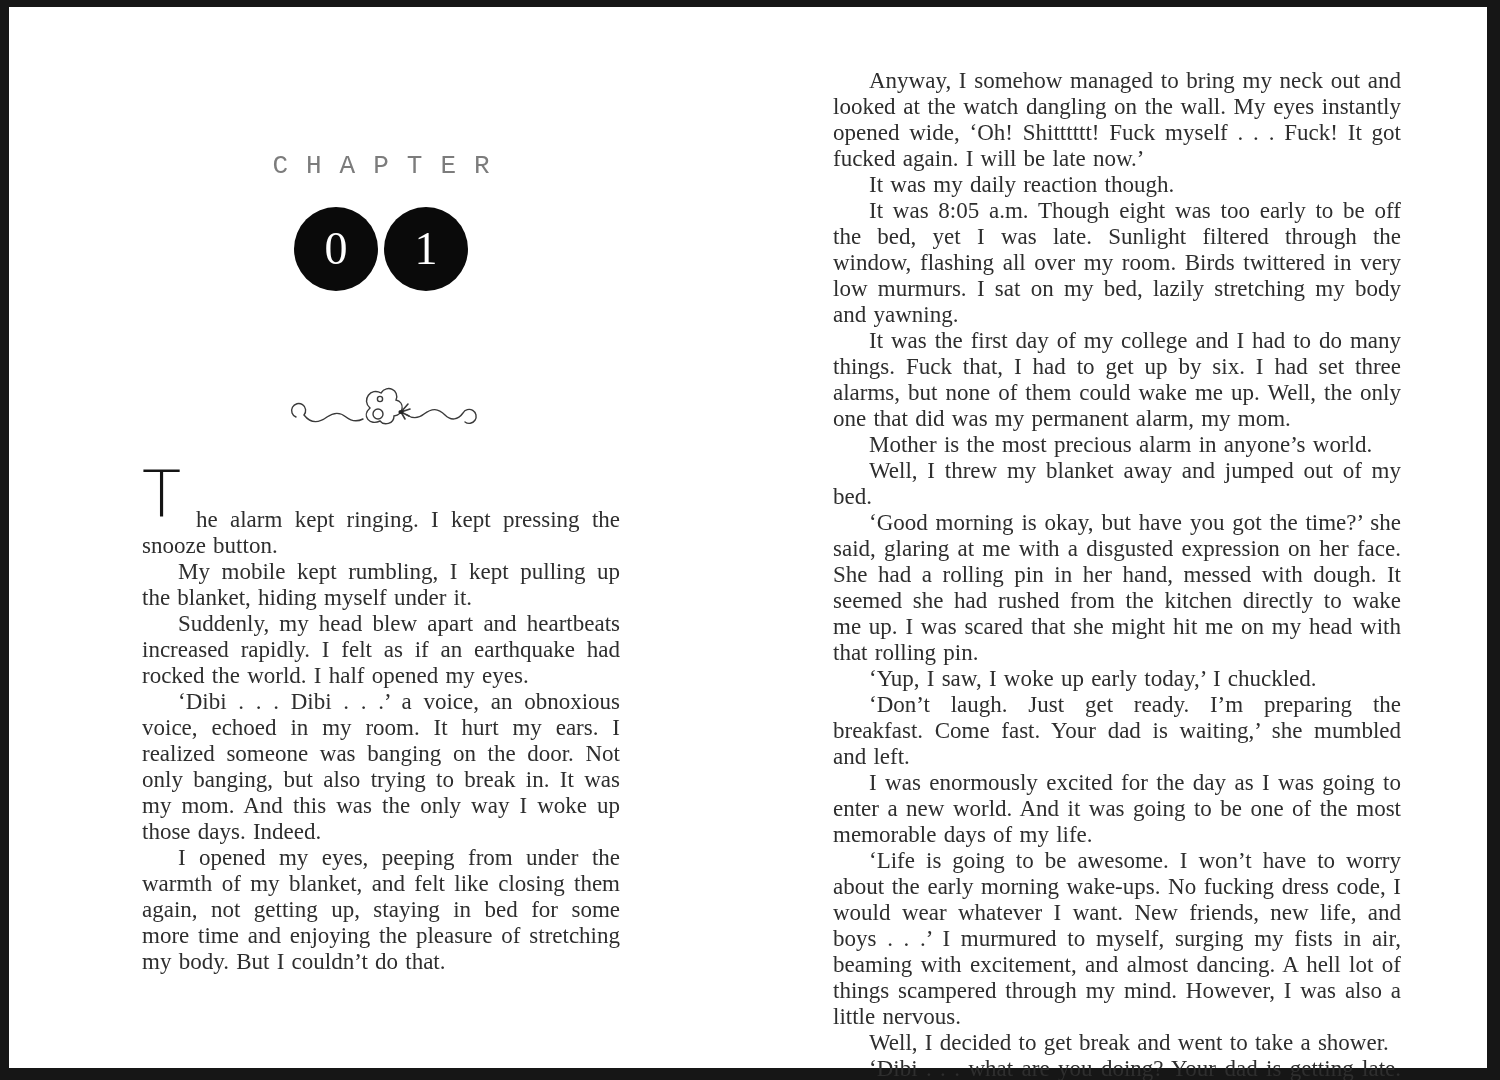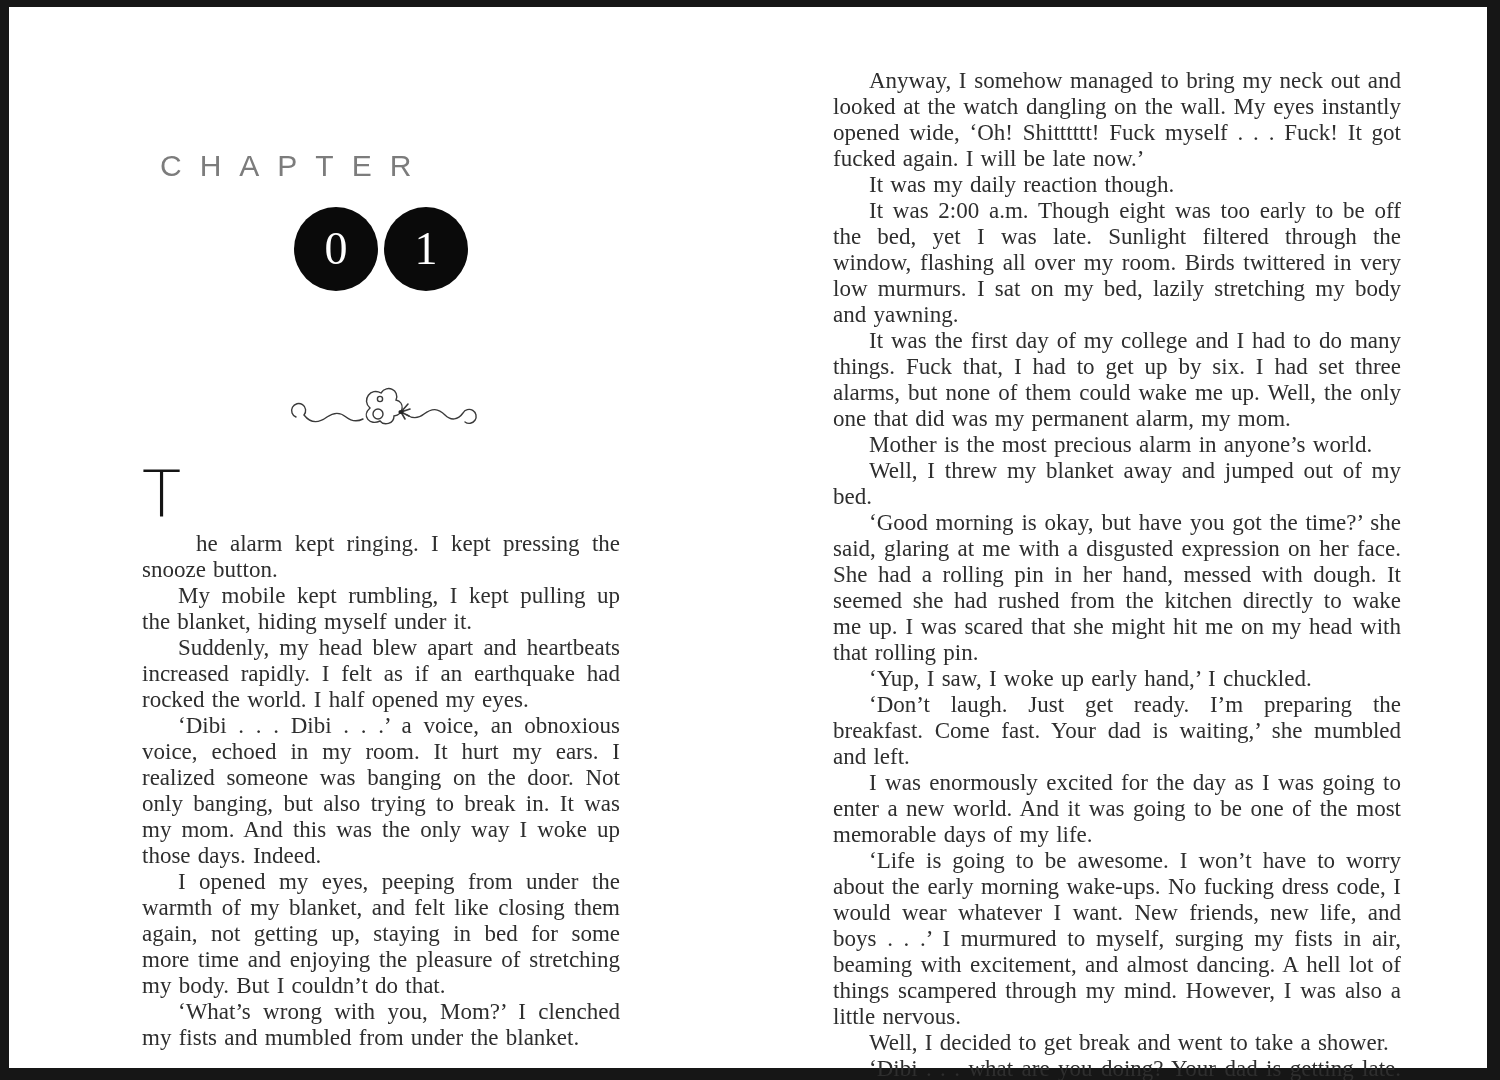--- a/index.html
+++ b/index.html
@@ -19,24 +19,24 @@
     position: absolute;
     left: 133px; top: 0; width: 478px; height: 100%;
   }
   .right-col {
     position: absolute;
     left: 824px; top: 61px; width: 568px;
   }
   .chapter-label {
     position: absolute;
     top: 142px; left: 0; width: 100%;
-    text-align: left;
-    font-family: Liberation Sans, sans-serif;
+    text-align: center;
+    font-family: Liberation Mono, monospace;
     font-weight: 200;
-    font-size: 30px;
+    font-size: 26px;
     letter-spacing: 18px;
     padding-left: 18px;
     box-sizing: border-box;
     color: #7c7c7c;
     line-height: 34px;
   }
   .chapter-circles {
     position: absolute;
     top: 200px; left: 50%;
     transform: translateX(-50%);
@@ -63,21 +63,21 @@
   }
   .para {
     margin: 0;
     font-size: 23px;
     line-height: 26px;
     color: #2e2e2e;
     text-align: justify;
     word-spacing: 1.5px;
   }
   .para.indent { text-indent: 36px; }
-  .para.first-para { text-indent: 54px; margin-top: 24px; }
+  .para.first-para { text-indent: 54px; }
   .drop-cap {
     position: absolute;
     top: 455px; left: 0;
     font-family: "DejaVu Sans", "Liberation Sans", sans-serif;
     font-weight: 200;
     font-size: 64px;
     line-height: 64px;
     color: #141414;
   }
   svg.flourish { display: block; }
@@ -119,33 +119,32 @@
     </div>
 
     <span class="drop-cap">T</span>
 
     <div class="left-text">
       <p class="para first-para">he alarm kept ringing. I kept pressing the snooze button.</p>
       <p class="para indent">My mobile kept rumbling, I kept pulling up the blanket, hiding myself under it.</p>
       <p class="para indent">Suddenly, my head blew apart and heartbeats increased rapidly. I felt as if an earthquake had rocked the world. I half opened my eyes.</p>
       <p class="para indent">‘Dibi . . . Dibi . . .’ a voice, an obnoxious voice, echoed in my room. It hurt my ears. I realized someone was banging on the door. Not only banging, but also trying to break in. It was my mom. And this was the only way I woke up those days. Indeed.</p>
       <p class="para indent">I opened my eyes, peeping from under the warmth of my blanket, and felt like closing them again, not getting up, staying in bed for some more time and enjoying the pleasure of stretching my body. But I couldn’t do that.</p>
-      <p class="para indent">‘What’s wrong with you, Mom?’ I clenched my fists and mumbled from under the blanket.</p>
     </div>
   </div>
 
   <div class="right-col">
     <p class="para indent">Anyway, I somehow managed to bring my neck out and looked at the watch dangling on the wall. My eyes instantly opened wide, ‘Oh! Shitttttt! Fuck myself . . . Fuck! It got fucked again. I will be late now.’</p>
     <p class="para indent">It was my daily reaction though.</p>
-    <p class="para indent">It was 2:00 a.m. Though eight was too early to be off the bed, yet I was late. Sunlight filtered through the window, flashing all over my room. Birds twittered in very low murmurs. I sat on my bed, lazily stretching my body and yawning.</p>
+    <p class="para indent">It was 8:05 a.m. Though eight was too early to be off the bed, yet I was late. Sunlight filtered through the window, flashing all over my room. Birds twittered in very low murmurs. I sat on my bed, lazily stretching my body and yawning.</p>
     <p class="para indent">It was the first day of my college and I had to do many things. Fuck that, I had to get up by six. I had set three alarms, but none of them could wake me up. Well, the only one that did was my permanent alarm, my mom.</p>
     <p class="para indent">Mother is the most precious alarm in anyone’s world.</p>
     <p class="para indent">Well, I threw my blanket away and jumped out of my bed.</p>
     <p class="para indent">‘Good morning is okay, but have you got the time?’ she said, glaring at me with a disgusted expression on her face. She had a rolling pin in her hand, messed with dough. It seemed she had rushed from the kitchen directly to wake me up. I was scared that she might hit me on my head with that rolling pin.</p>
-    <p class="para indent">‘Yup, I saw, I woke up early hand,’ I chuckled.</p>
+    <p class="para indent">‘Yup, I saw, I woke up early today,’ I chuckled.</p>
     <p class="para indent">‘Don’t laugh. Just get ready. I’m preparing the breakfast. Come fast. Your dad is waiting,’ she mumbled and left.</p>
     <p class="para indent">I was enormously excited for the day as I was going to enter a new world. And it was going to be one of the most memorable days of my life.</p>
     <p class="para indent">‘Life is going to be awesome. I won’t have to worry about the early morning wake-ups. No fucking dress code, I would wear whatever I want. New friends, new life, and boys . . .’ I murmured to myself, surging my fists in air, beaming with excitement, and almost dancing. A hell lot of things scampered through my mind. However, I was also a little nervous.</p>
     <p class="para indent">Well, I decided to get break and went to take a shower.</p>
     <p class="para indent">‘Dibi . . . what are you doing? Your dad is getting late. He has</p>
   </div>
 
 </div>
 
 </body></html>

